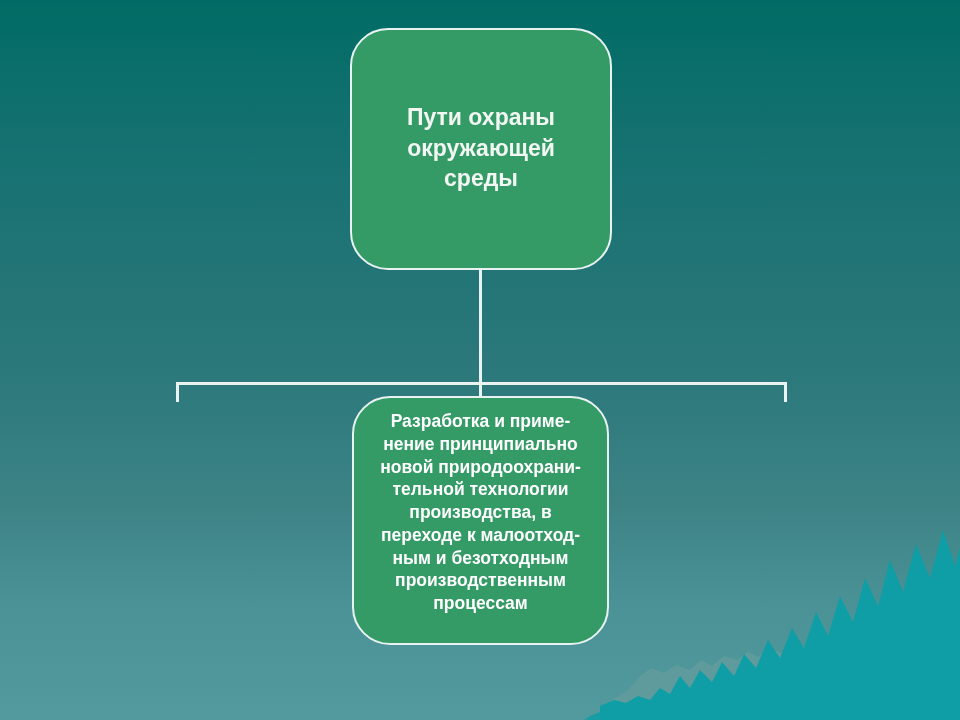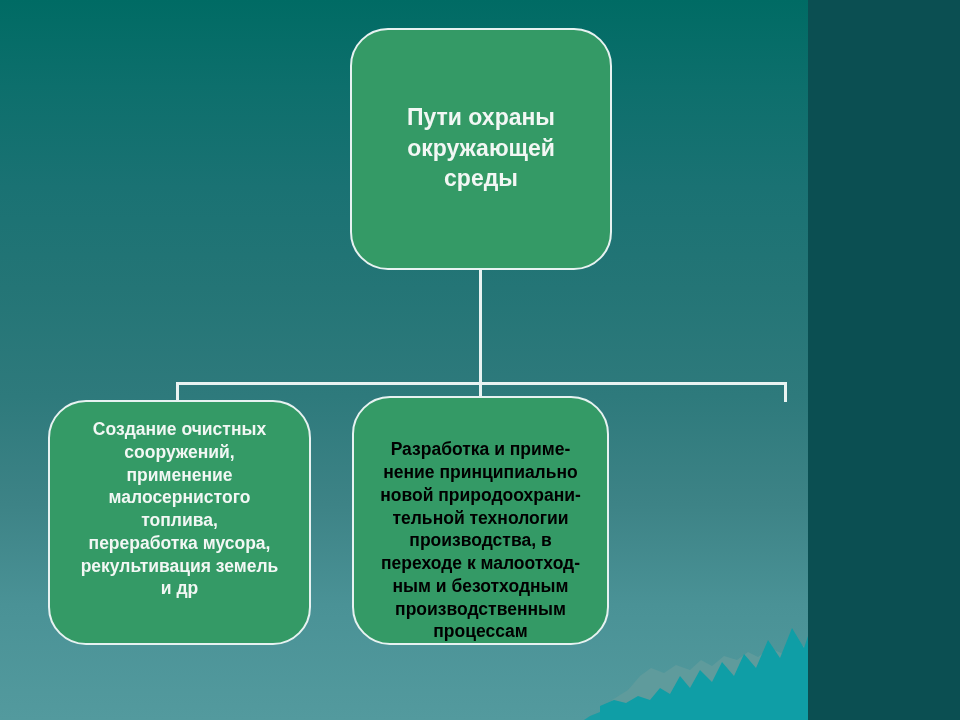--- a/index.html
+++ b/index.html
@@ -2,21 +2,21 @@
 <html><head>
 <meta charset="utf-8">
 <style>
   html, body {
     margin: 0;
     padding: 0;
     background: #0b4f52;
   }
   #slide {
     position: relative;
-    width: 808px;
+    width: 960px;
     height: 720px;
     overflow: hidden;
     font-family: "Liberation Sans", sans-serif;
     background: linear-gradient(to bottom,
         #006b64 0%,
         #0d6f6c 12%,
         #1a7273 26%,
         #247576 40%,
         #2e7a7c 55%,
         #3d8386 70%,
@@ -108,22 +108,22 @@
     padding: 16px 8px 0 8px;
   }
 
   .node-mid {
     left: 352px;
     top: 396px;
     width: 257px;
     height: 249px;
     font-size: 17.5px;
     line-height: 1.30;
-    color: #000000;
-    align-items: flex-end;
+    color: #ffffff;
+    align-items: flex-start;
     padding: 12px 6px 0 6px;
   }
 
   .node-right {
     left: 652px;
     top: 402px;
     width: 260px;
     height: 243px;
     font-size: 21px;
     line-height: 1.33;
@@ -217,30 +217,20 @@
   <div class="conn conn-v-left"></div>
   <div class="conn conn-v-mid"></div>
   <div class="conn conn-v-right"></div>
 
   <div class="node node-root">
     <span class="txt">Пути охраны
 окружающей
 среды</span>
   </div>
 
-  <div class="node node-left">
-    <span class="txt">Создание очистных
-сооружений,
-применение
-малосернистого
-топлива,
-переработка мусора,
-рекультивация земель
-и др</span>
-  </div>
 
   <div class="node node-mid">
     <span class="txt">Разработка и приме-
 нение принципиально
 новой природоохрани-
 тельной технологии
 производства, в
 переходе к малоотход-
 ным и безотходным
 производственным

